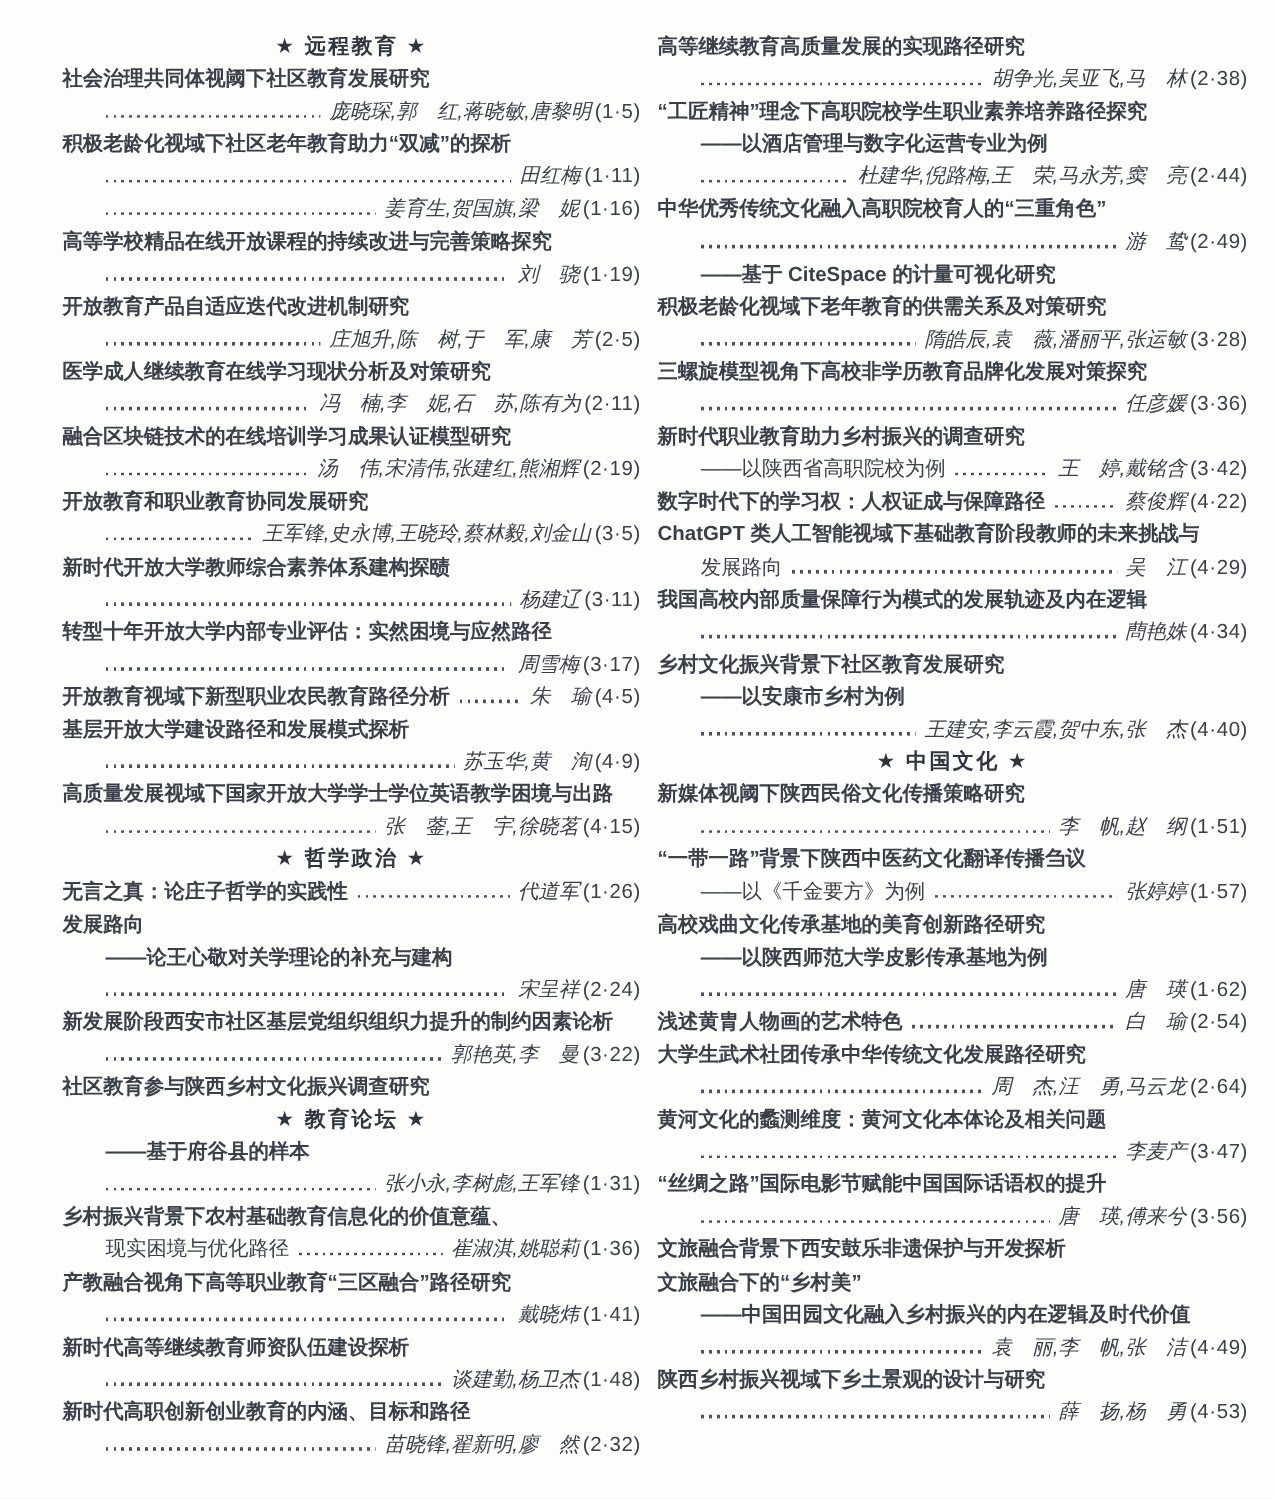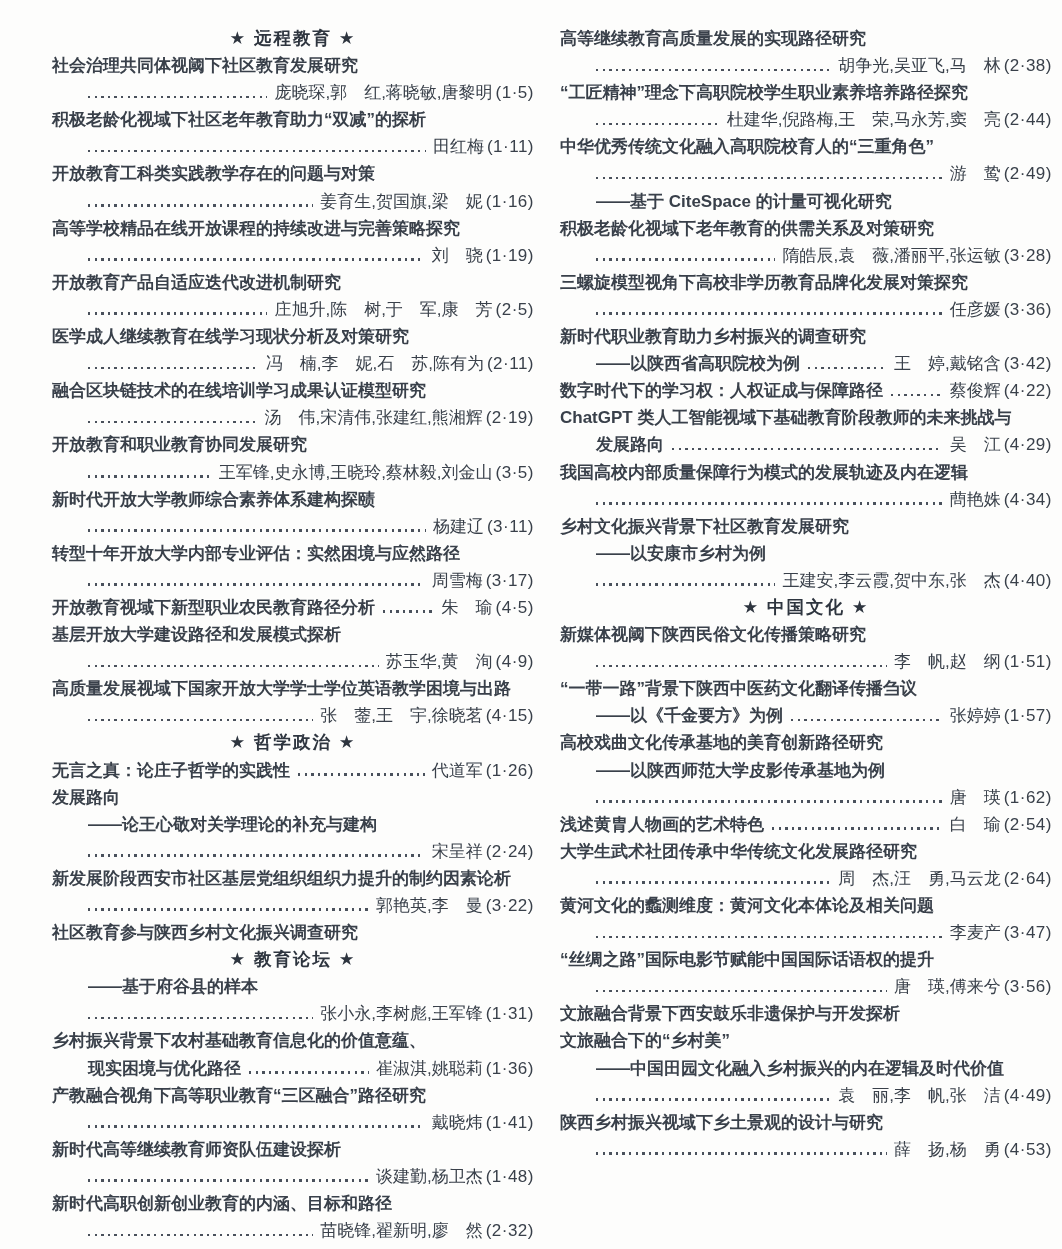--- a/index.html
+++ b/index.html
@@ -4,37 +4,37 @@
 <style>
   html,body{margin:0;padding:0;background:#e8e8e8;}
   .sheet{
     width:1062px;height:1249px;background:#fdfdfc;overflow:hidden;
     box-sizing:border-box;display:flex;padding-top:25px;
     font-family:"Liberation Sans","DejaVu Sans",sans-serif;
     color:#39404a;
   }
   .col{display:flex;flex-direction:column;}
   .col-left{margin-left:52px;width:482px;}
-  .col-right{margin-left:26px;width:492px;}
+  .col-right{margin-left:14px;width:492px;}
   .line{
     height:27.1px;display:flex;align-items:baseline;
     font-size:17px;line-height:27.1px;white-space:nowrap;
   }
   .sec{justify-content:center;font-weight:bold;font-size:17.5px;letter-spacing:2px;color:#2e353f;}
   .t .txt{font-weight:600;}
   .sub{padding-left:36px;}
   .sub .txt{font-weight:600;}
   .lead{padding-left:28px;}
   .sublead{padding-left:36px;}
-  .sublead .txt{font-weight:700;}
+  .sublead .txt{font-weight:400;}
   .fill{
     flex:1 1 auto;min-width:10px;height:2.6px;margin:0 7px 0 8px;
     background:repeating-linear-gradient(90deg,#4a515c 0 2.4px,transparent 2.4px 6.6px);
   }
-  .auth{font-weight:normal;}
+  .auth{font-weight:normal;font-style:italic;}
   .pg{padding-left:3px;letter-spacing:0.5px;}
 </style>
 </head>
 <body>
 
 <div class="sheet">
   <div class="col col-left">
       <div class="line sec">
         <span>★ 远程教育 ★</span>
       </div>
@@ -47,23 +47,20 @@
         <span class="pg">(1·5)</span>
       </div>
       <div class="line t">
         <span class="txt">积极老龄化视域下社区老年教育助力“双减”的探析</span>
       </div>
       <div class="line lead t">
         <span class="fill"></span>
         <span class="auth">田红梅</span>
         <span class="pg">(1·11)</span>
       </div>
-      <div class="line t">
-        <span class="txt">开放教育工科类实践教学存在的问题与对策</span>
-      </div>
       <div class="line lead t">
         <span class="fill"></span>
         <span class="auth">姜育生,贺国旗,梁　妮</span>
         <span class="pg">(1·16)</span>
       </div>
       <div class="line t">
         <span class="txt">高等学校精品在线开放课程的持续改进与完善策略探究</span>
       </div>
       <div class="line lead t">
         <span class="fill"></span>
@@ -220,20 +217,23 @@
       <div class="line t">
         <span class="txt">高等继续教育高质量发展的实现路径研究</span>
       </div>
       <div class="line lead t">
         <span class="fill"></span>
         <span class="auth">胡争光,吴亚飞,马　林</span>
         <span class="pg">(2·38)</span>
       </div>
       <div class="line t">
         <span class="txt">“工匠精神”理念下高职院校学生职业素养培养路径探究</span>
+      </div>
+      <div class="line sub">
+        <span class="txt">——以酒店管理与数字化运营专业为例</span>
       </div>
       <div class="line lead t">
         <span class="fill"></span>
         <span class="auth">杜建华,倪路梅,王　荣,马永芳,窦　亮</span>
         <span class="pg">(2·44)</span>
       </div>
       <div class="line t">
         <span class="txt">中华优秀传统文化融入高职院校育人的“三重角色”</span>
       </div>
       <div class="line lead t">

